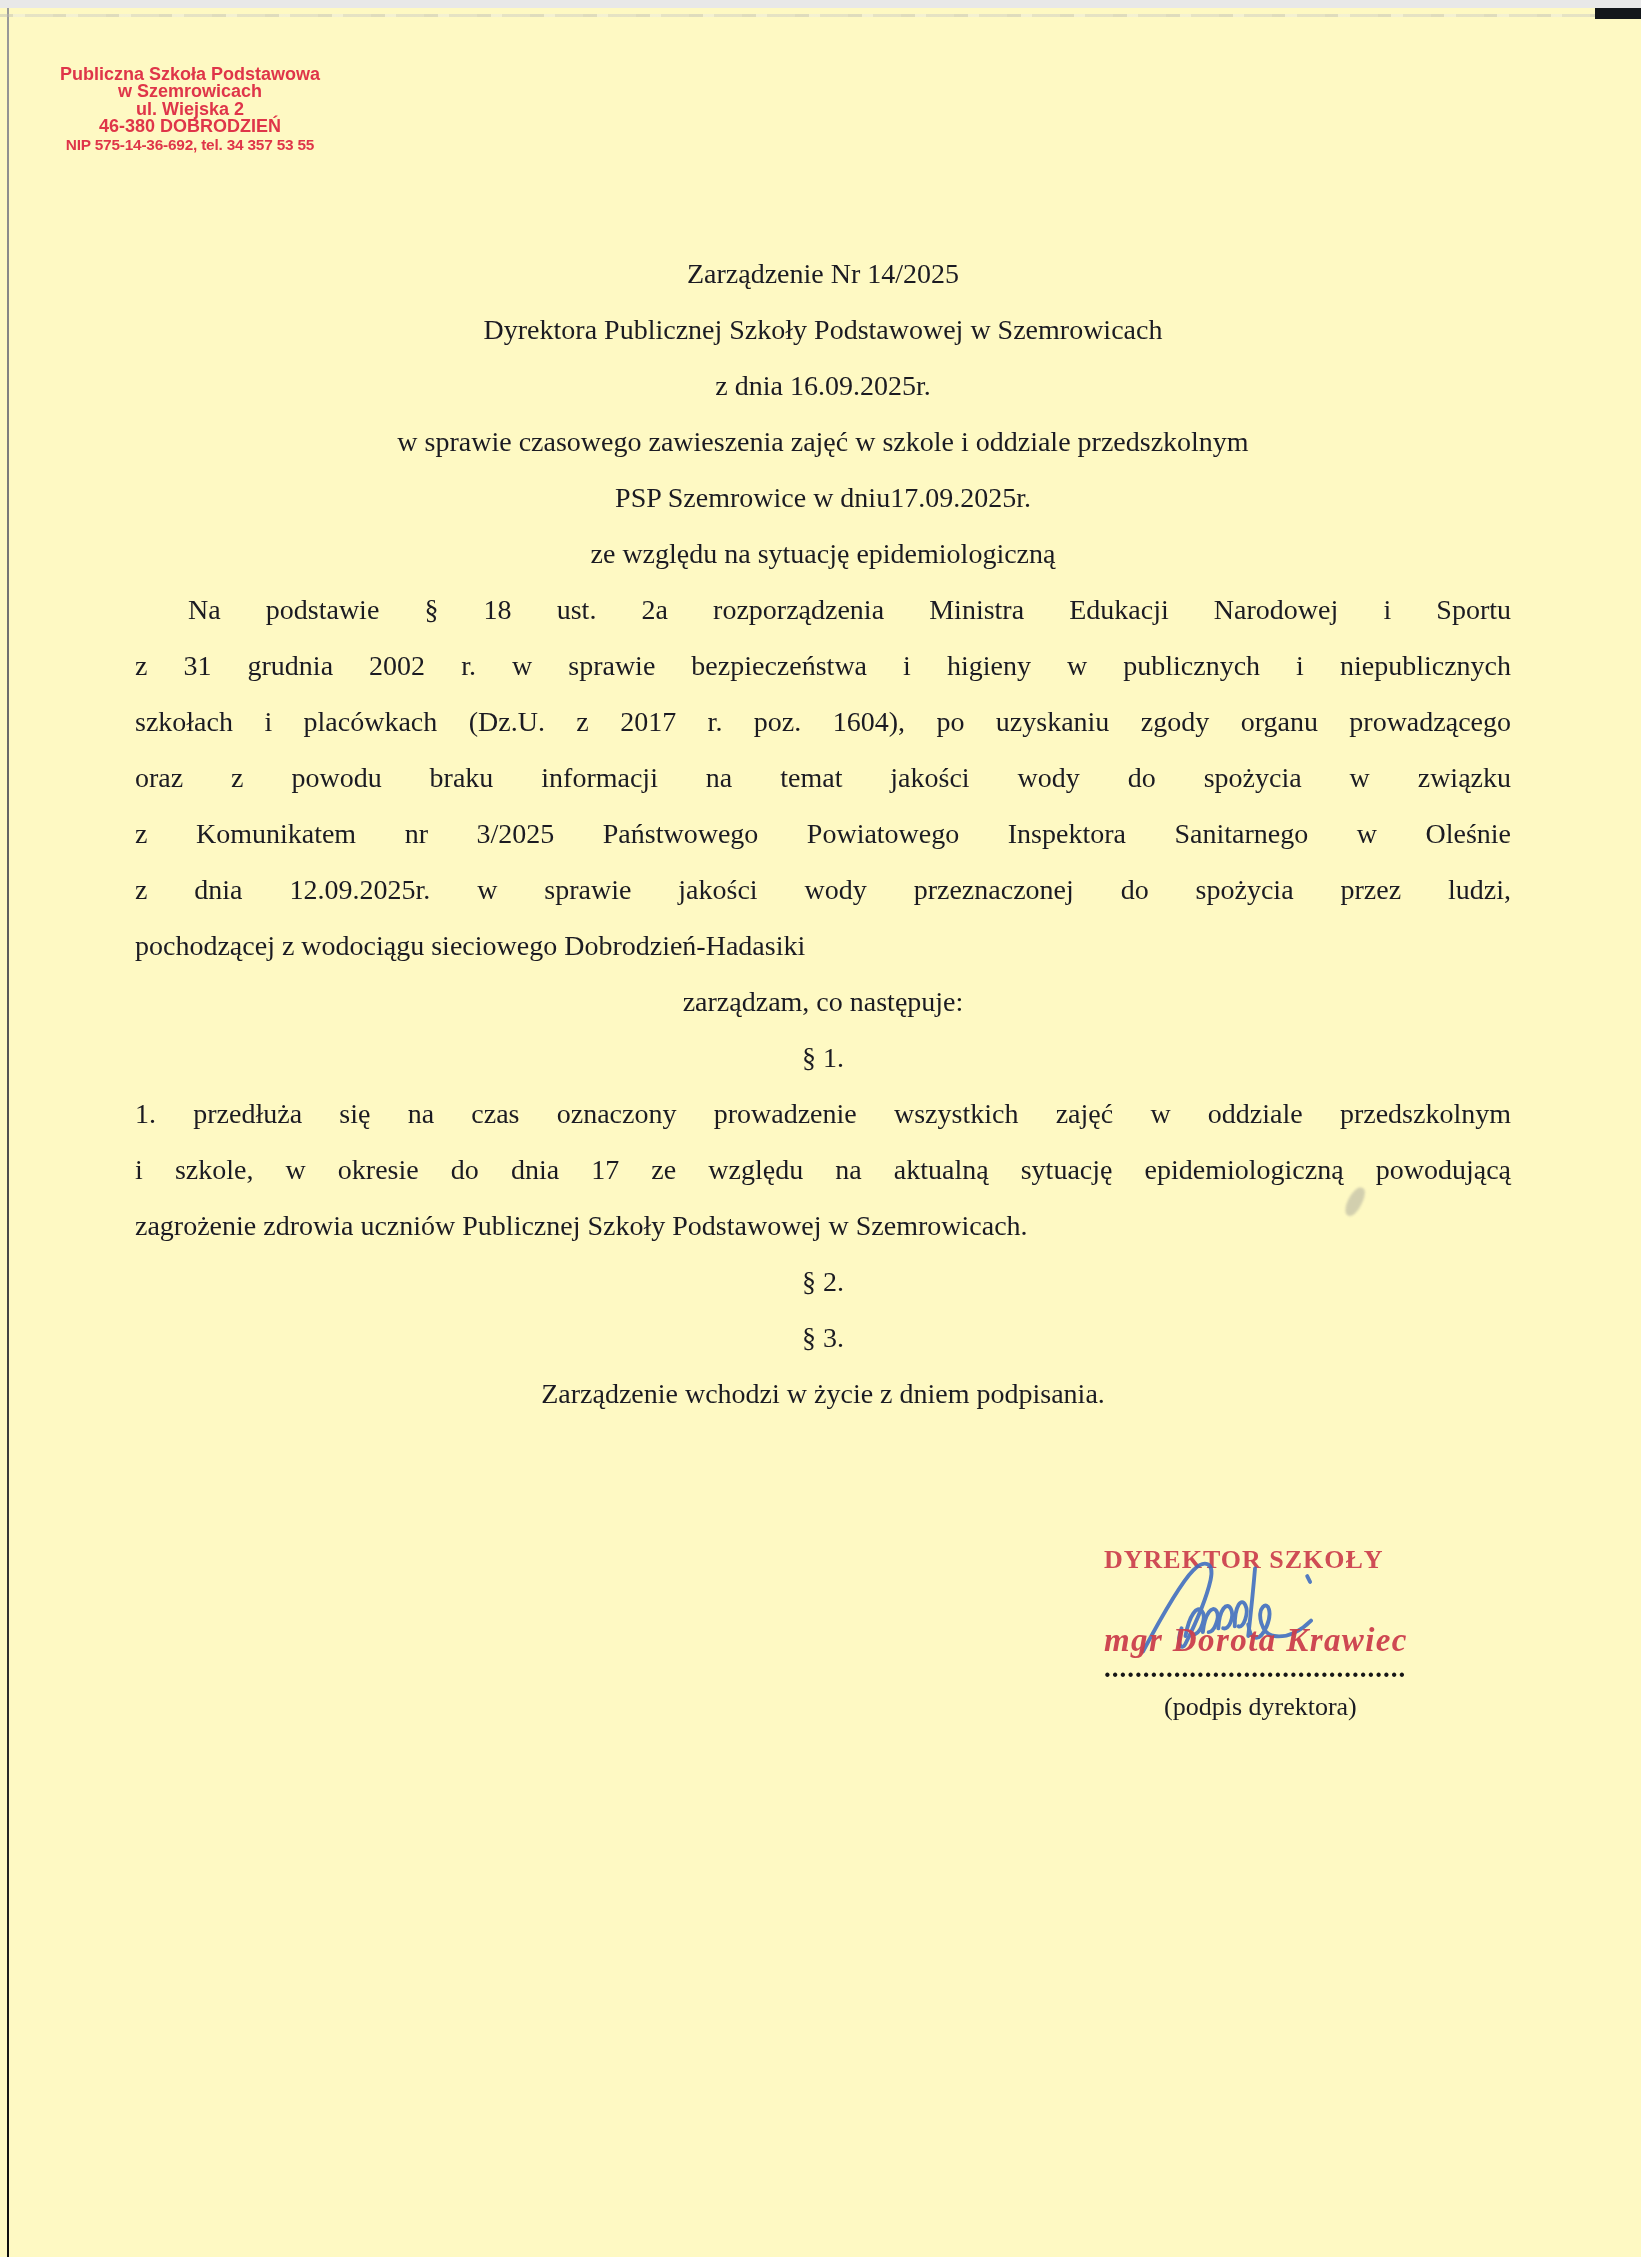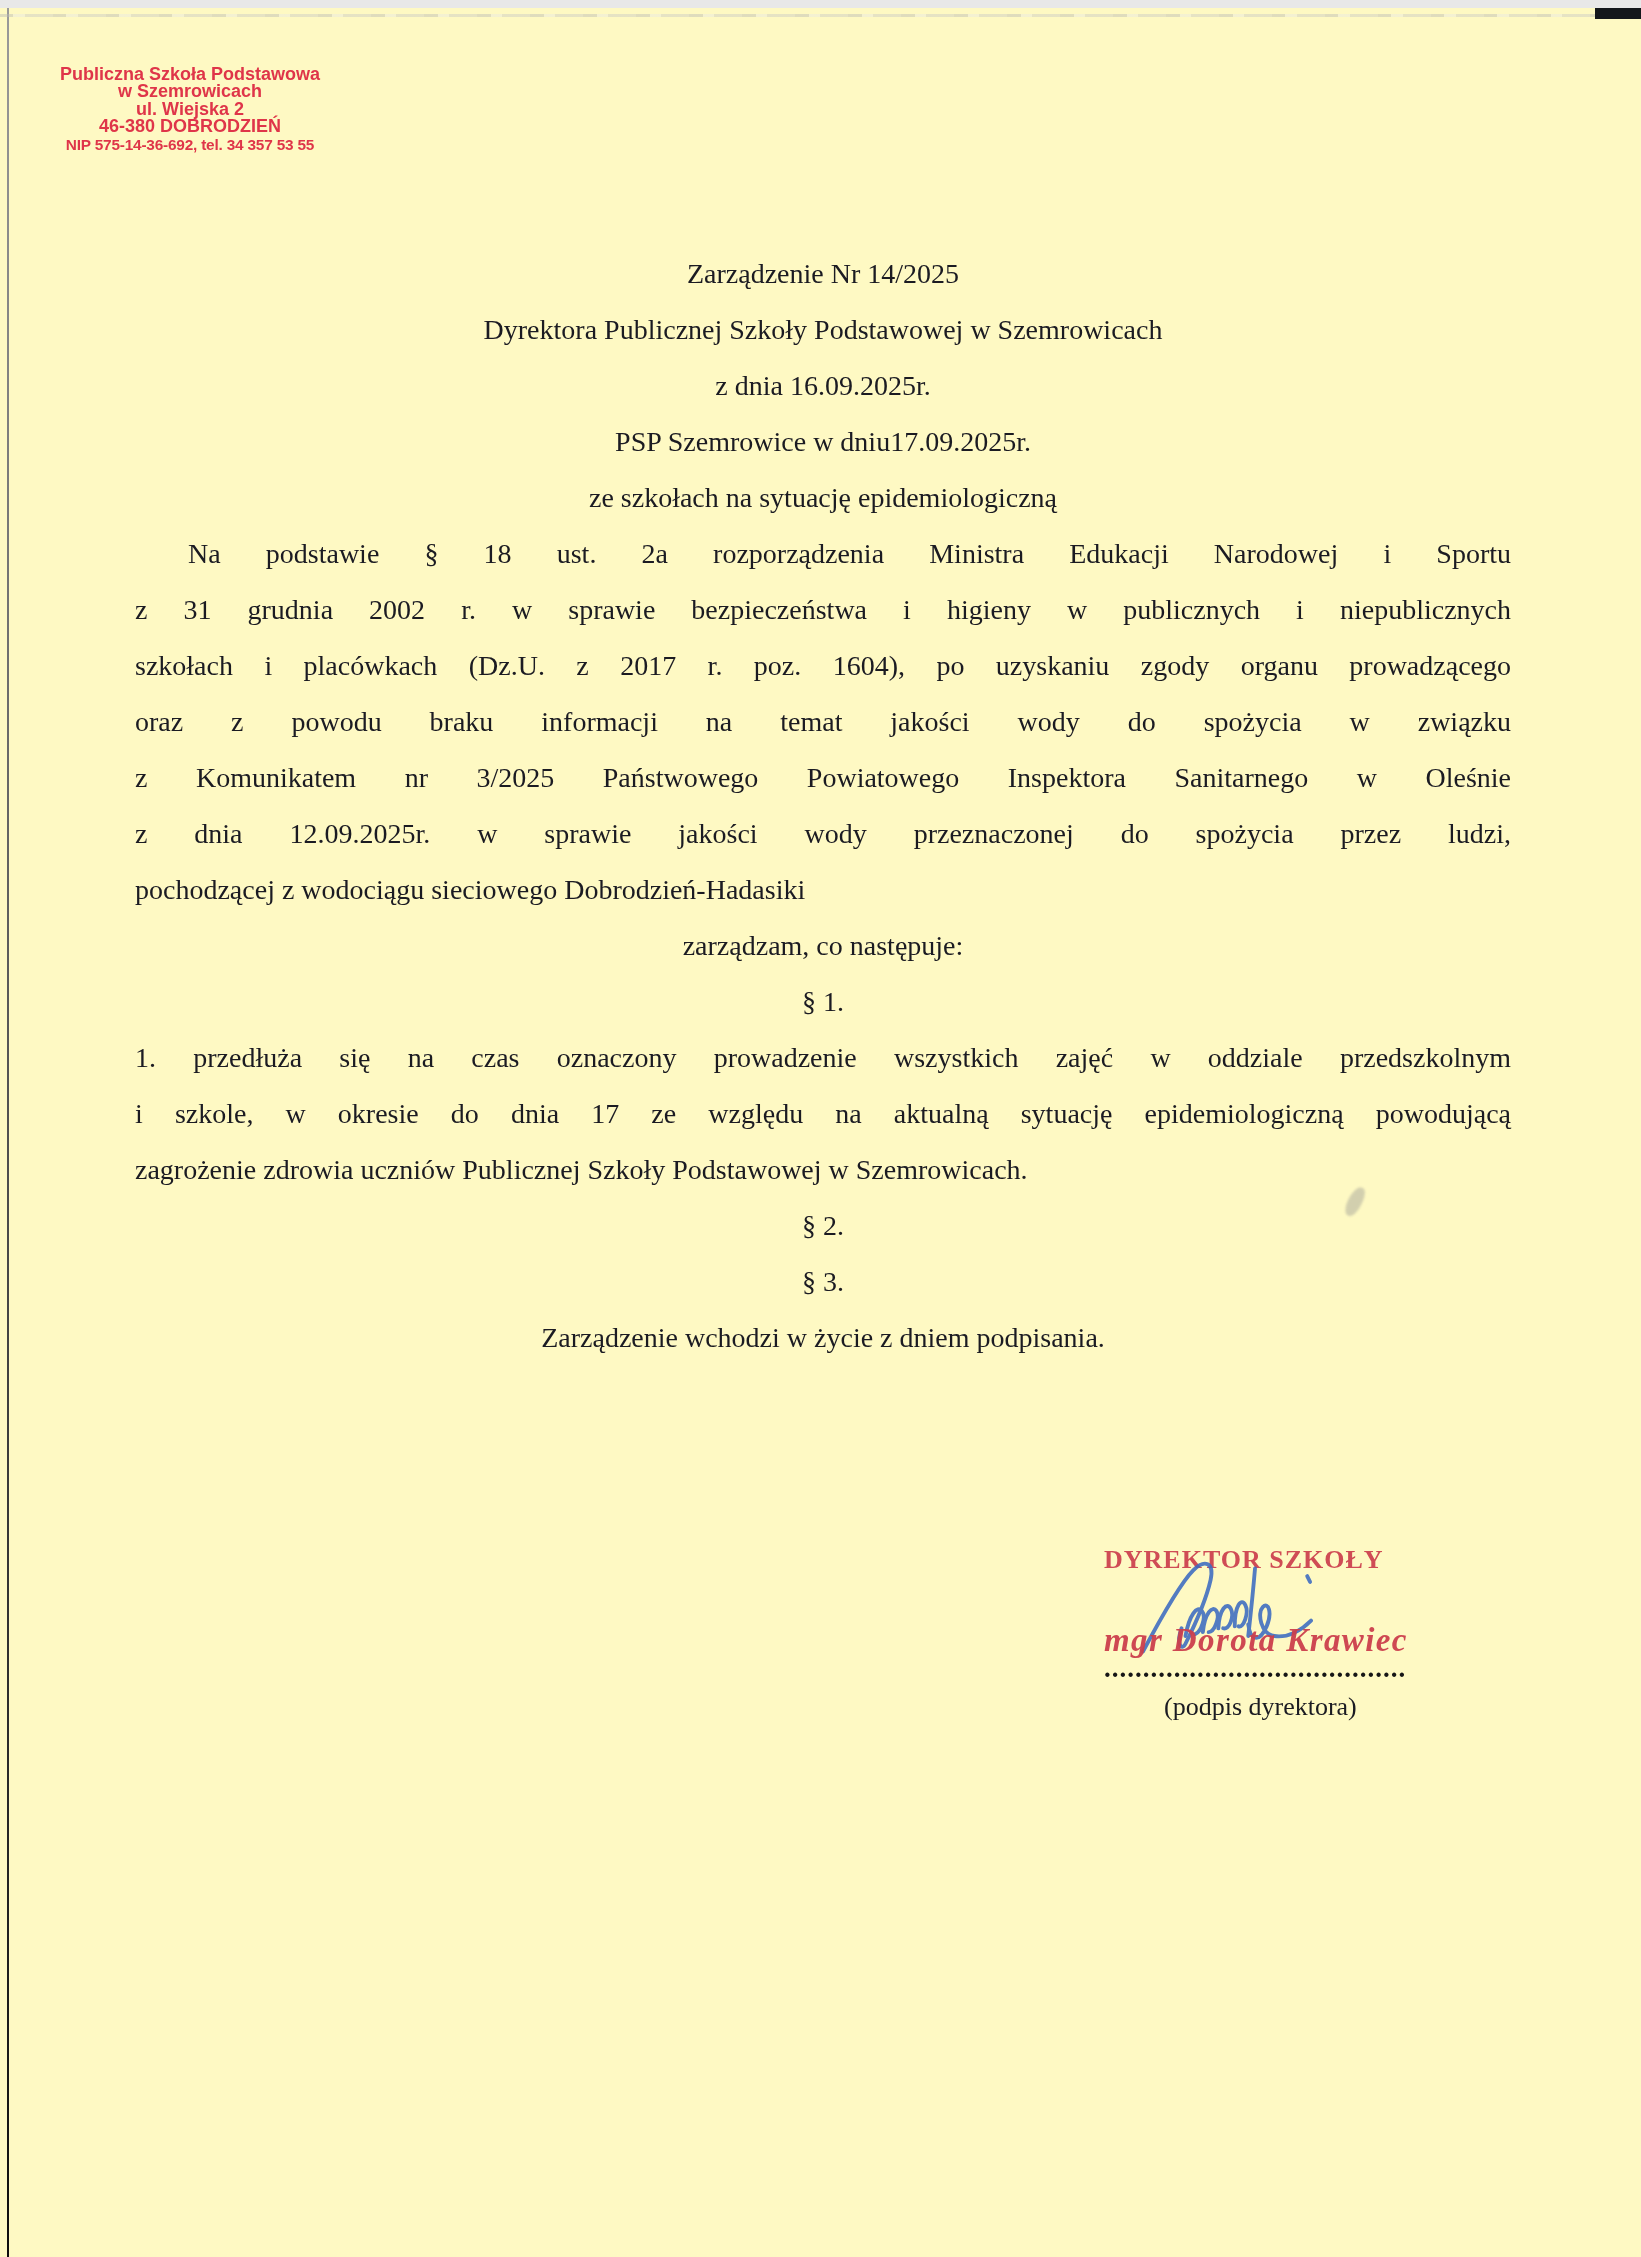--- a/index.html
+++ b/index.html
@@ -98,22 +98,23 @@
     <div class="lh3">ul. Wiejska 2</div>
     <div class="lh4">46-380 DOBRODZIEŃ</div>
     <div class="lh5">NIP 575-14-36-692, tel. 34 357 53 55</div>
   </div>
 
   <div class="doc-body">
 
     <div class="line center">Zarządzenie Nr 14/2025</div>
     <div class="line center">Dyrektora Publicznej Szkoły Podstawowej w Szemrowicach</div>
     <div class="line center">z dnia 16.09.2025r.</div>
+    <div class="line center">w sprawie czasowego zawieszenia zajęć w szkole i oddziale przedszkolnym</div>
     <div class="line center">PSP Szemrowice w dniu17.09.2025r.</div>
-    <div class="line center">ze szkołach na sytuację epidemiologiczną</div>
+    <div class="line center">ze względu na sytuację epidemiologiczną</div>
 
     <div class="line just indent">Na podstawie § 18 ust. 2a rozporządzenia Ministra Edukacji Narodowej i Sportu</div>
     <div class="line just">z 31 grudnia 2002 r. w sprawie bezpieczeństwa i higieny w publicznych i niepublicznych</div>
     <div class="line just">szkołach i placówkach (Dz.U. z 2017 r. poz. 1604), po uzyskaniu zgody organu prowadzącego</div>
     <div class="line just">oraz z powodu braku informacji na temat jakości wody do spożycia w związku</div>
     <div class="line just">z Komunikatem nr 3/2025 Państwowego Powiatowego Inspektora Sanitarnego w Oleśnie</div>
     <div class="line just">z dnia 12.09.2025r. w sprawie jakości wody przeznaczonej do spożycia przez ludzi,</div>
     <div class="line left">pochodzącej z wodociągu sieciowego Dobrodzień-Hadasiki</div>
 
     <div class="line center">zarządzam, co następuje:</div>

